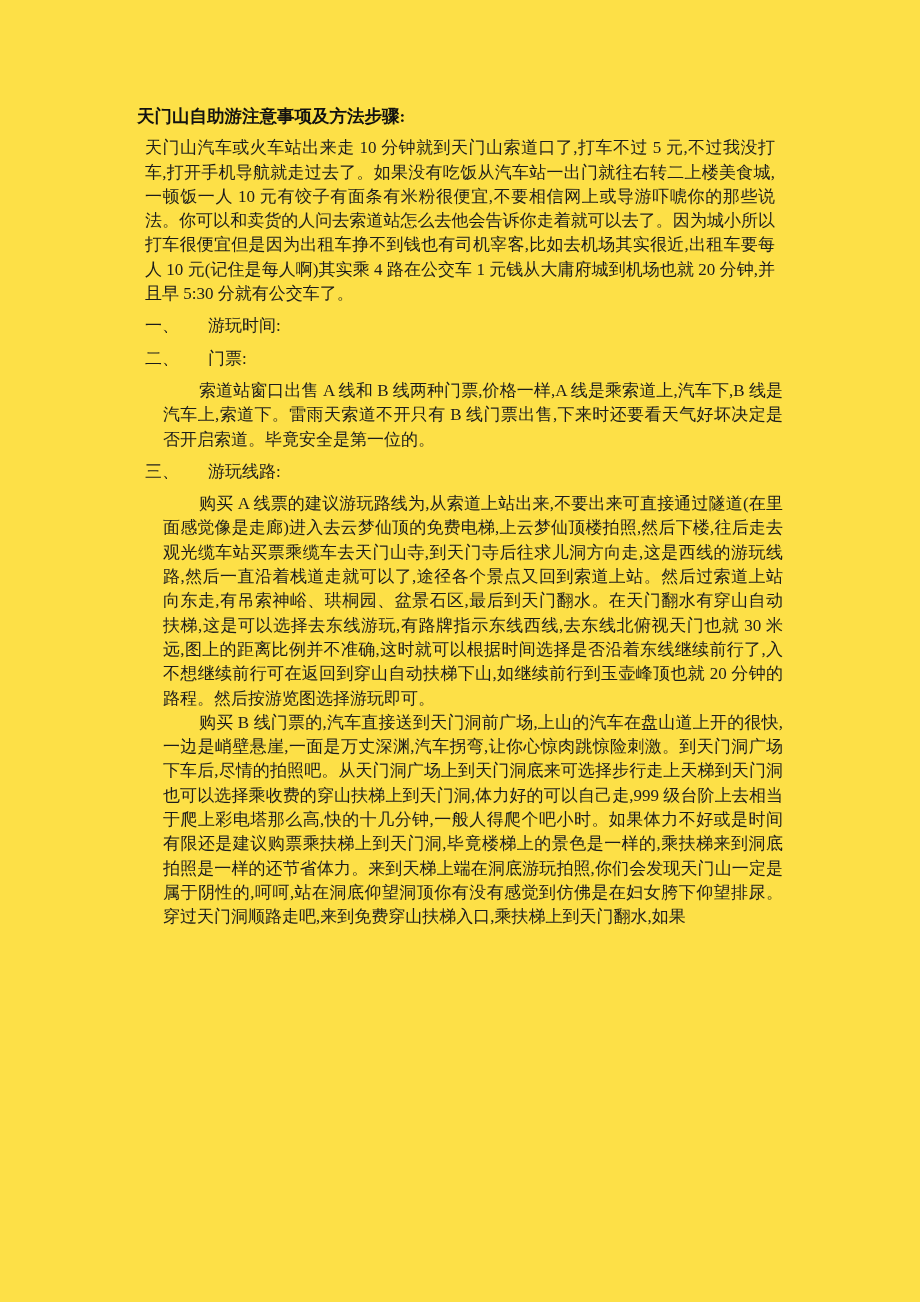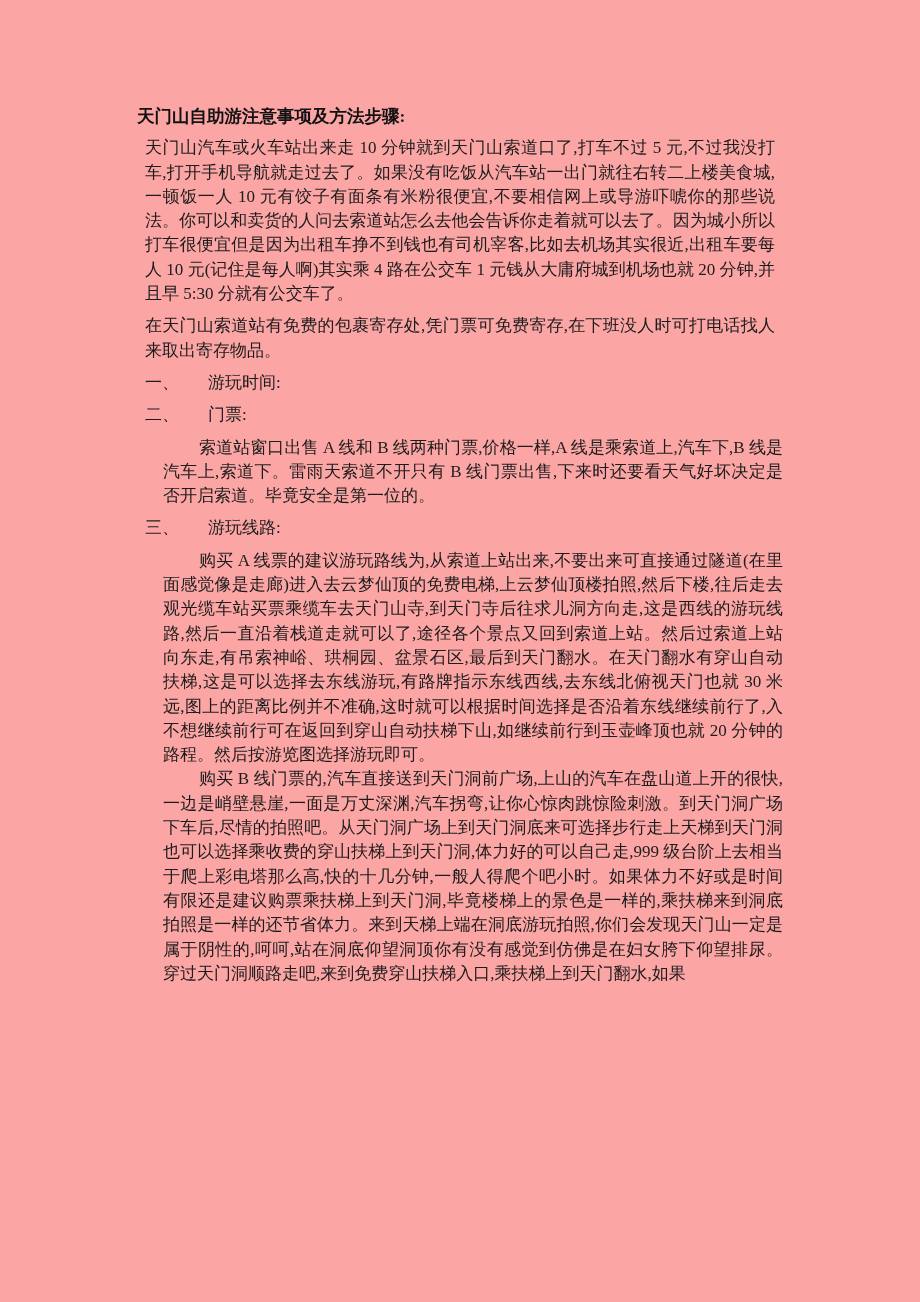--- a/index.html
+++ b/index.html
@@ -9,21 +9,21 @@
   }
   body {
     width: 920px;
     height: 1302px;
     overflow: hidden;
   }
   .page {
     box-sizing: border-box;
     width: 920px;
     height: 1302px;
-    background: #fca5a5;
+    background: #fde047;
     padding: 104px 137px 40px 137px;
     font-family: "Liberation Serif", "DejaVu Serif", serif;
     font-size: 17px;
     line-height: 24.3px;
     color: #1c1c1c;
   }
   .doc-title {
     margin: 0;
     font-size: 17.5px;
     font-weight: bold;
@@ -57,21 +57,20 @@
 </style>
 </head>
 <body>
 
 <div class="page">
 
   <h1 class="doc-title">天门山自助游注意事项及方法步骤:</h1>
 
   <p class="para">天门山汽车或火车站出来走 10 分钟就到天门山索道口了,打车不过 5 元,不过我没打车,打开手机导航就走过去了。如果没有吃饭从汽车站一出门就往右转二上楼美食城,一顿饭一人 10 元有饺子有面条有米粉很便宜,不要相信网上或导游吓唬你的那些说法。你可以和卖货的人问去索道站怎么去他会告诉你走着就可以去了。因为城小所以打车很便宜但是因为出租车挣不到钱也有司机宰客,比如去机场其实很近,出租车要每人 10 元(记住是每人啊)其实乘 4 路在公交车 1 元钱从大庸府城到机场也就 20 分钟,并且早 5:30 分就有公交车了。</p>
 
-  <p class="para">在天门山索道站有免费的包裹寄存处,凭门票可免费寄存,在下班没人时可打电话找人来取出寄存物品。</p>
 
   <div class="section-heading">
     <span class="sec-num">一、</span><span class="sec-label">游玩时间:</span>
   </div>
 
 
   <div class="section-heading">
     <span class="sec-num">二、</span><span class="sec-label">门票:</span>
   </div>
 

